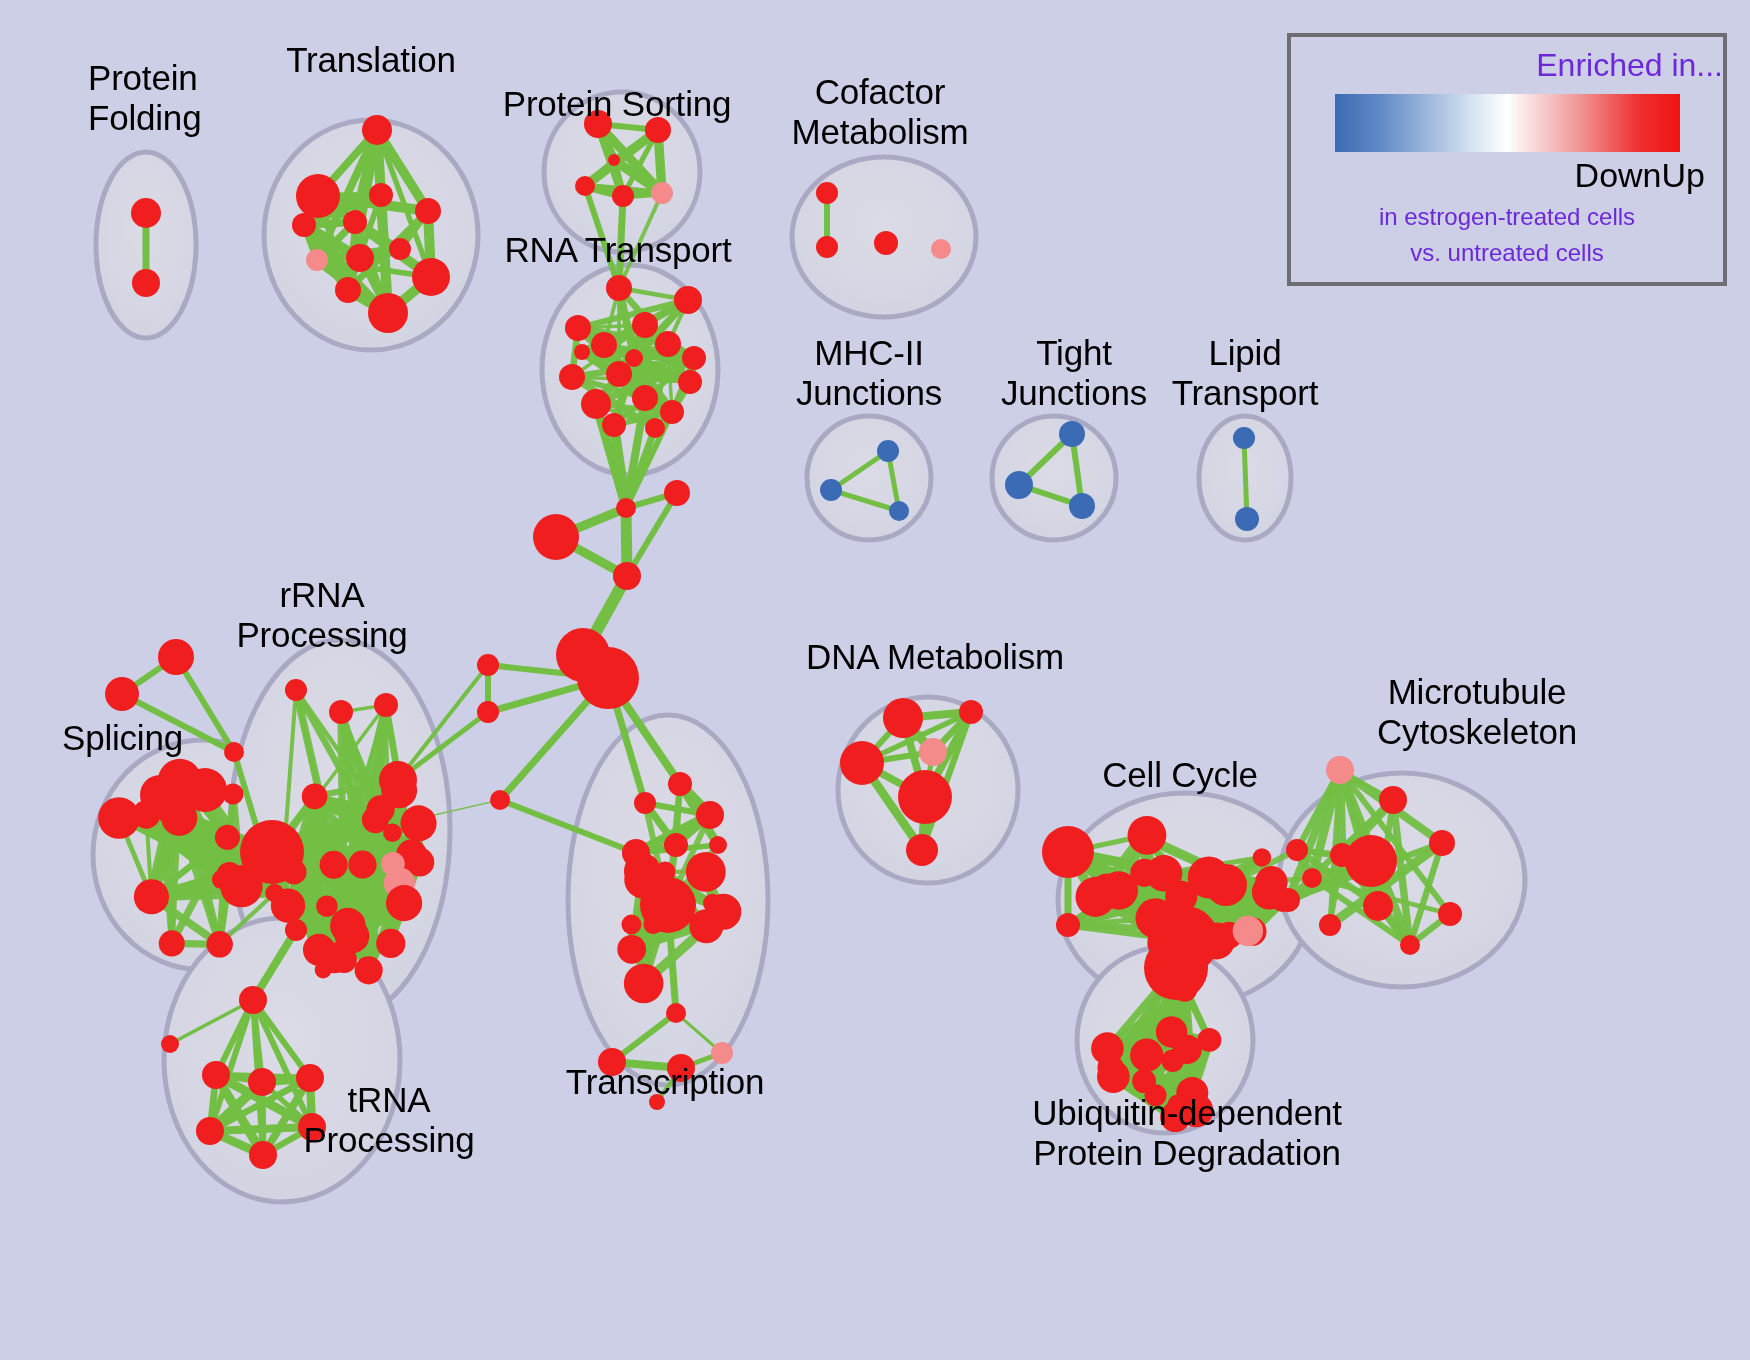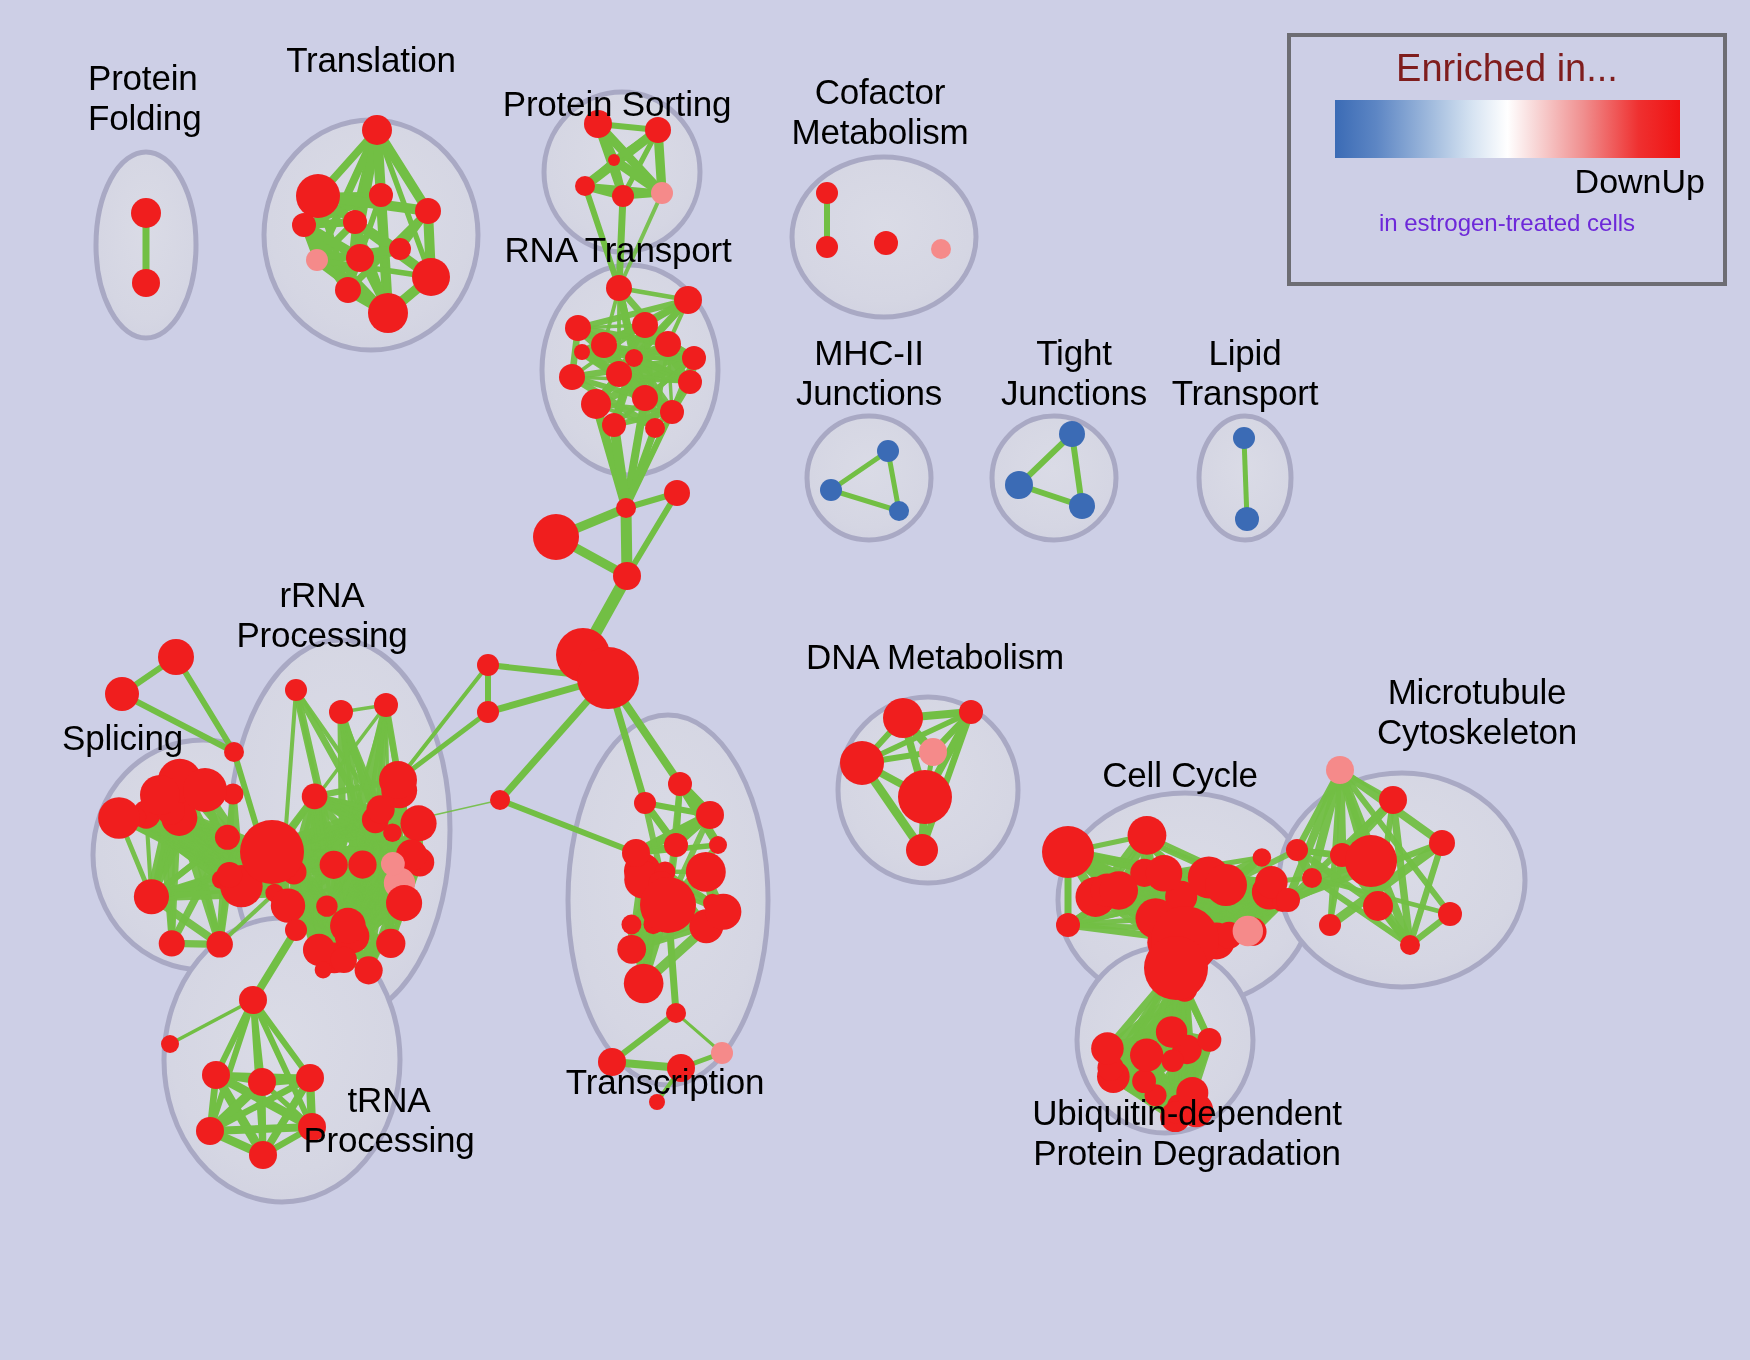--- a/index.html
+++ b/index.html
@@ -2,21 +2,21 @@
 <html><head>
 <meta charset="utf-8">
 <style>
   html,body{margin:0;padding:0;background:#ffffff;}
   body{font-family:"Liberation Sans","DejaVu Sans",sans-serif;}
   #stage{position:relative;width:1750px;height:1360px;background:#cdcfe6;overflow:hidden;}
   #net{position:absolute;left:0;top:0;width:1750px;height:1360px;}
   .cl-label{position:absolute;color:#000;font-size:35px;line-height:40px;font-weight:400;white-space:pre;letter-spacing:-0.2px;}
   .cl-label.c{text-align:center;transform:translateX(-50%);}
   #legend{position:absolute;box-sizing:border-box;background:#cdcfe6;border:4px solid #6d6d73;}
-  #legend .title{text-align:center;font-size:38px;color:#7f1d1d;margin-top:10px;}
+  #legend .title{text-align:right;font-size:32px;color:#6d28d9;margin-top:10px;}
   #legend .bar{height:58px;margin:10px auto 4px auto;border:0;
       background:linear-gradient(to right,#3b6bb5 0%,#5d86c4 12%,#9db8dc 27%,#d7e4f2 40%,#ffffff 50%,#f8d7d7 58%,#f08f8f 72%,#ef3030 88%,#f01212 100%);}
   #legend .ends{display:flex;justify-content:flex-end;font-size:34px;color:#000;padding:0 18px;}
   #legend .sub{text-align:center;font-size:24px;line-height:36px;color:#6d28d9;margin-top:4px;}
 </style>
 </head>
 <body>
 
 <div id="stage">
 
@@ -1227,14 +1227,15 @@
     </div>
 
   <div id="legend" style="left:1287px;top:33px;width:440px;height:253px;">
     <div class="title">Enriched in...</div>
     <div class="bar" style="width:345px;"></div>
     <div class="ends">
       <span>Down</span>
       <span>Up</span>
     </div>
     <div class="sub">in estrogen-treated cells</div>
+    <div class="sub" style="margin-top:0">vs. untreated cells</div>
   </div>
 </div>
 
 </body></html>

